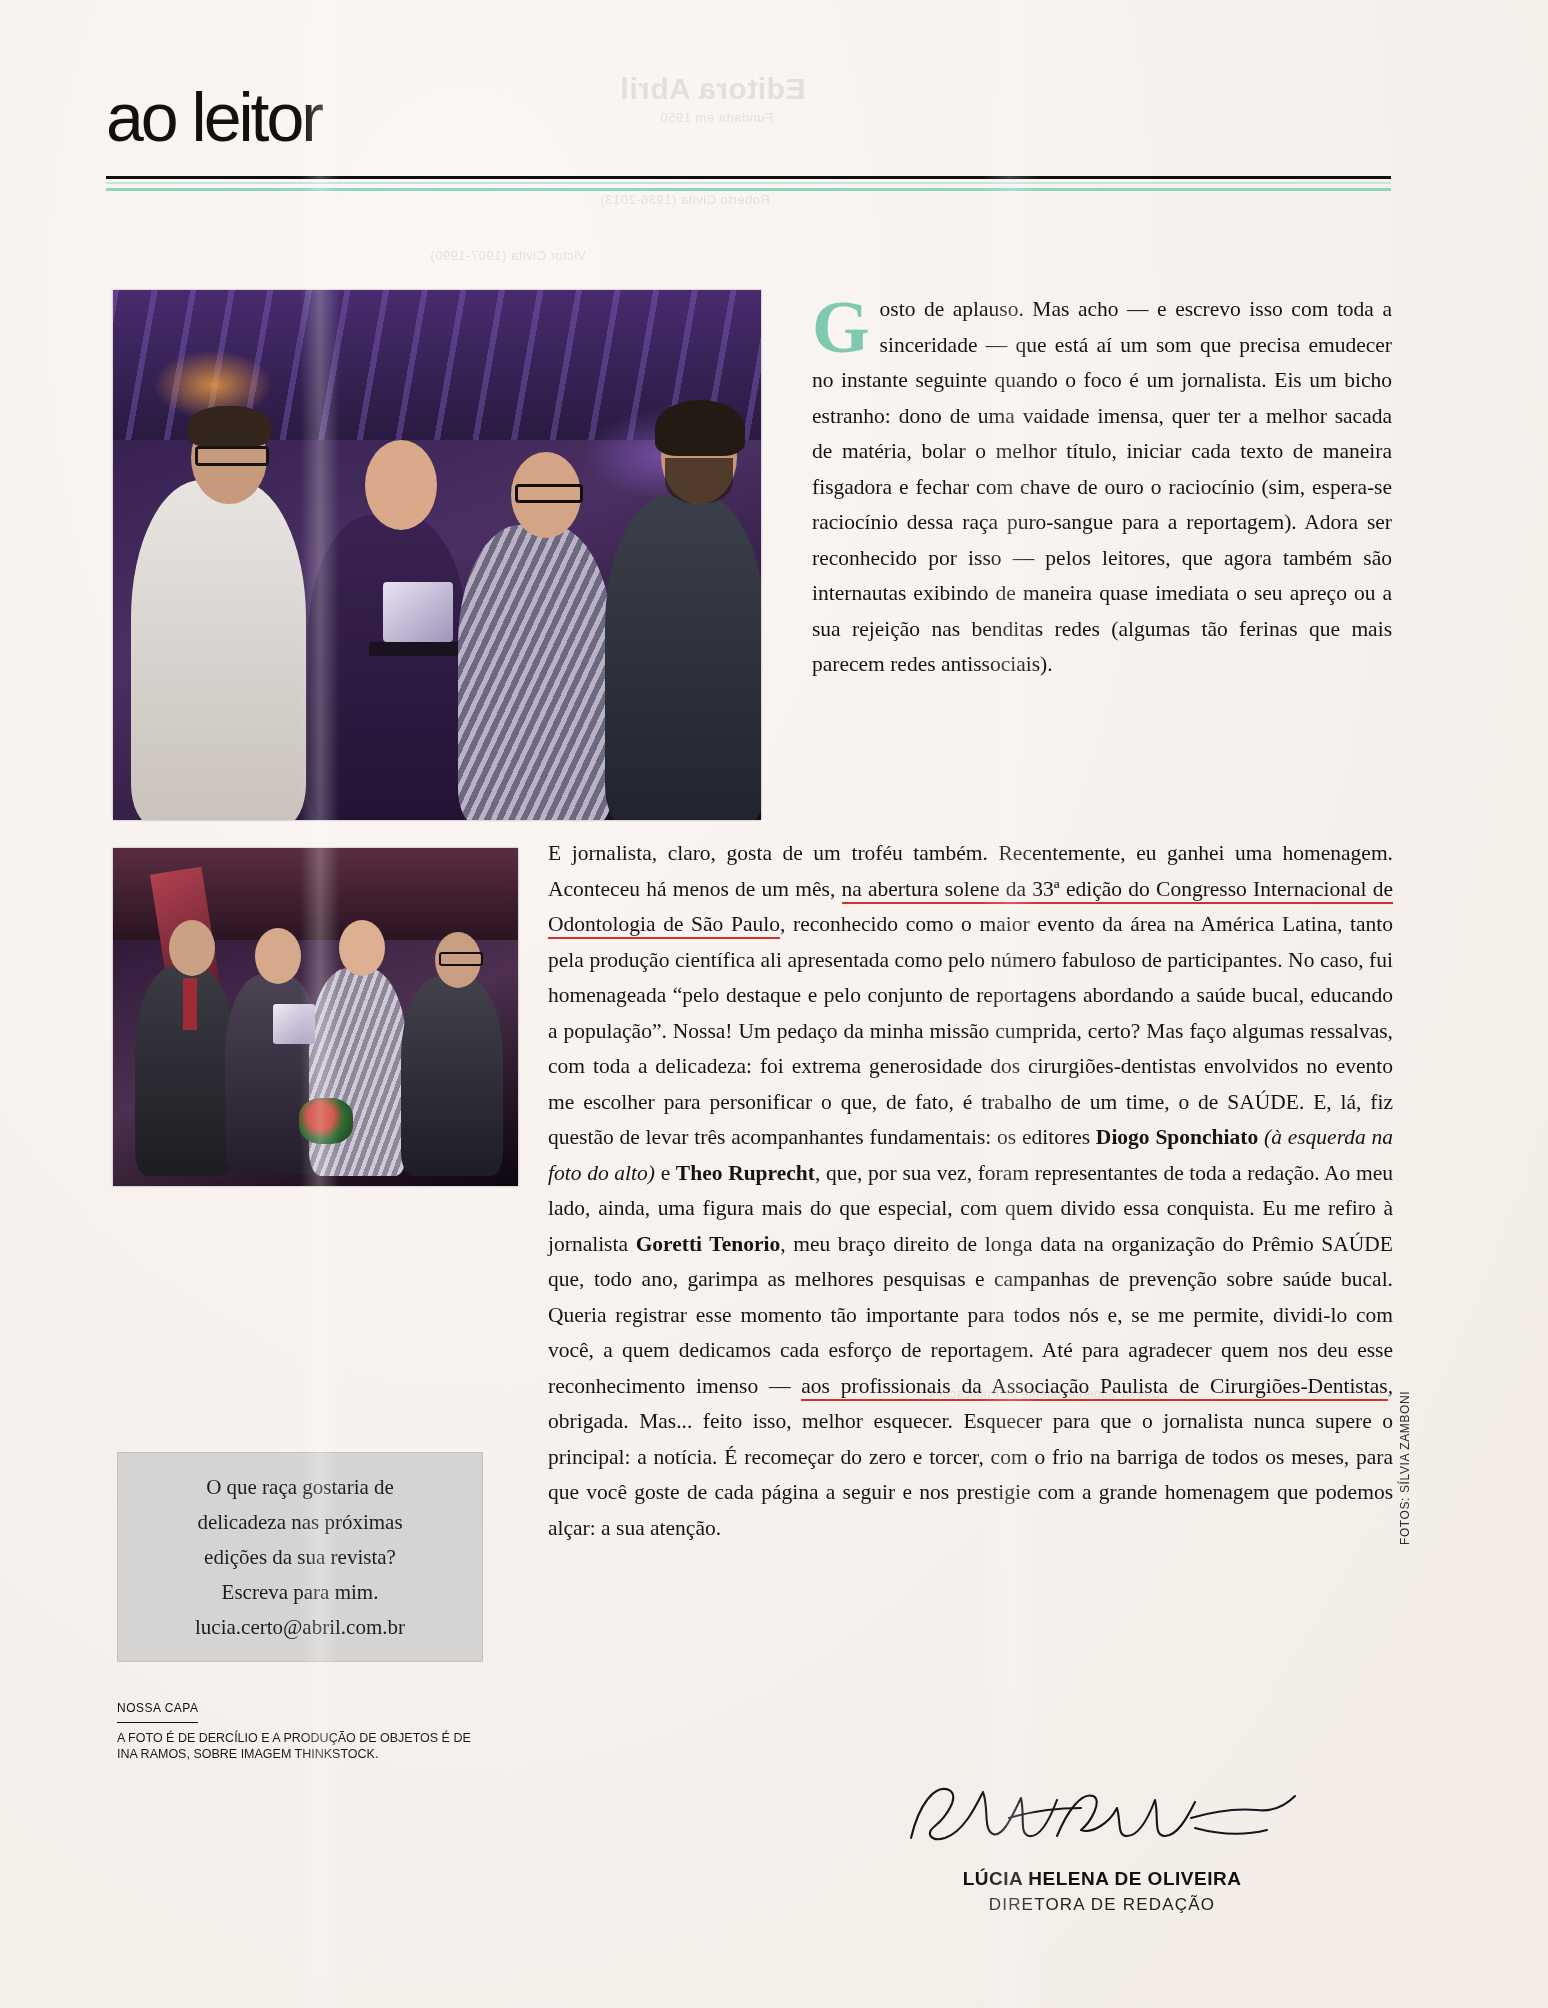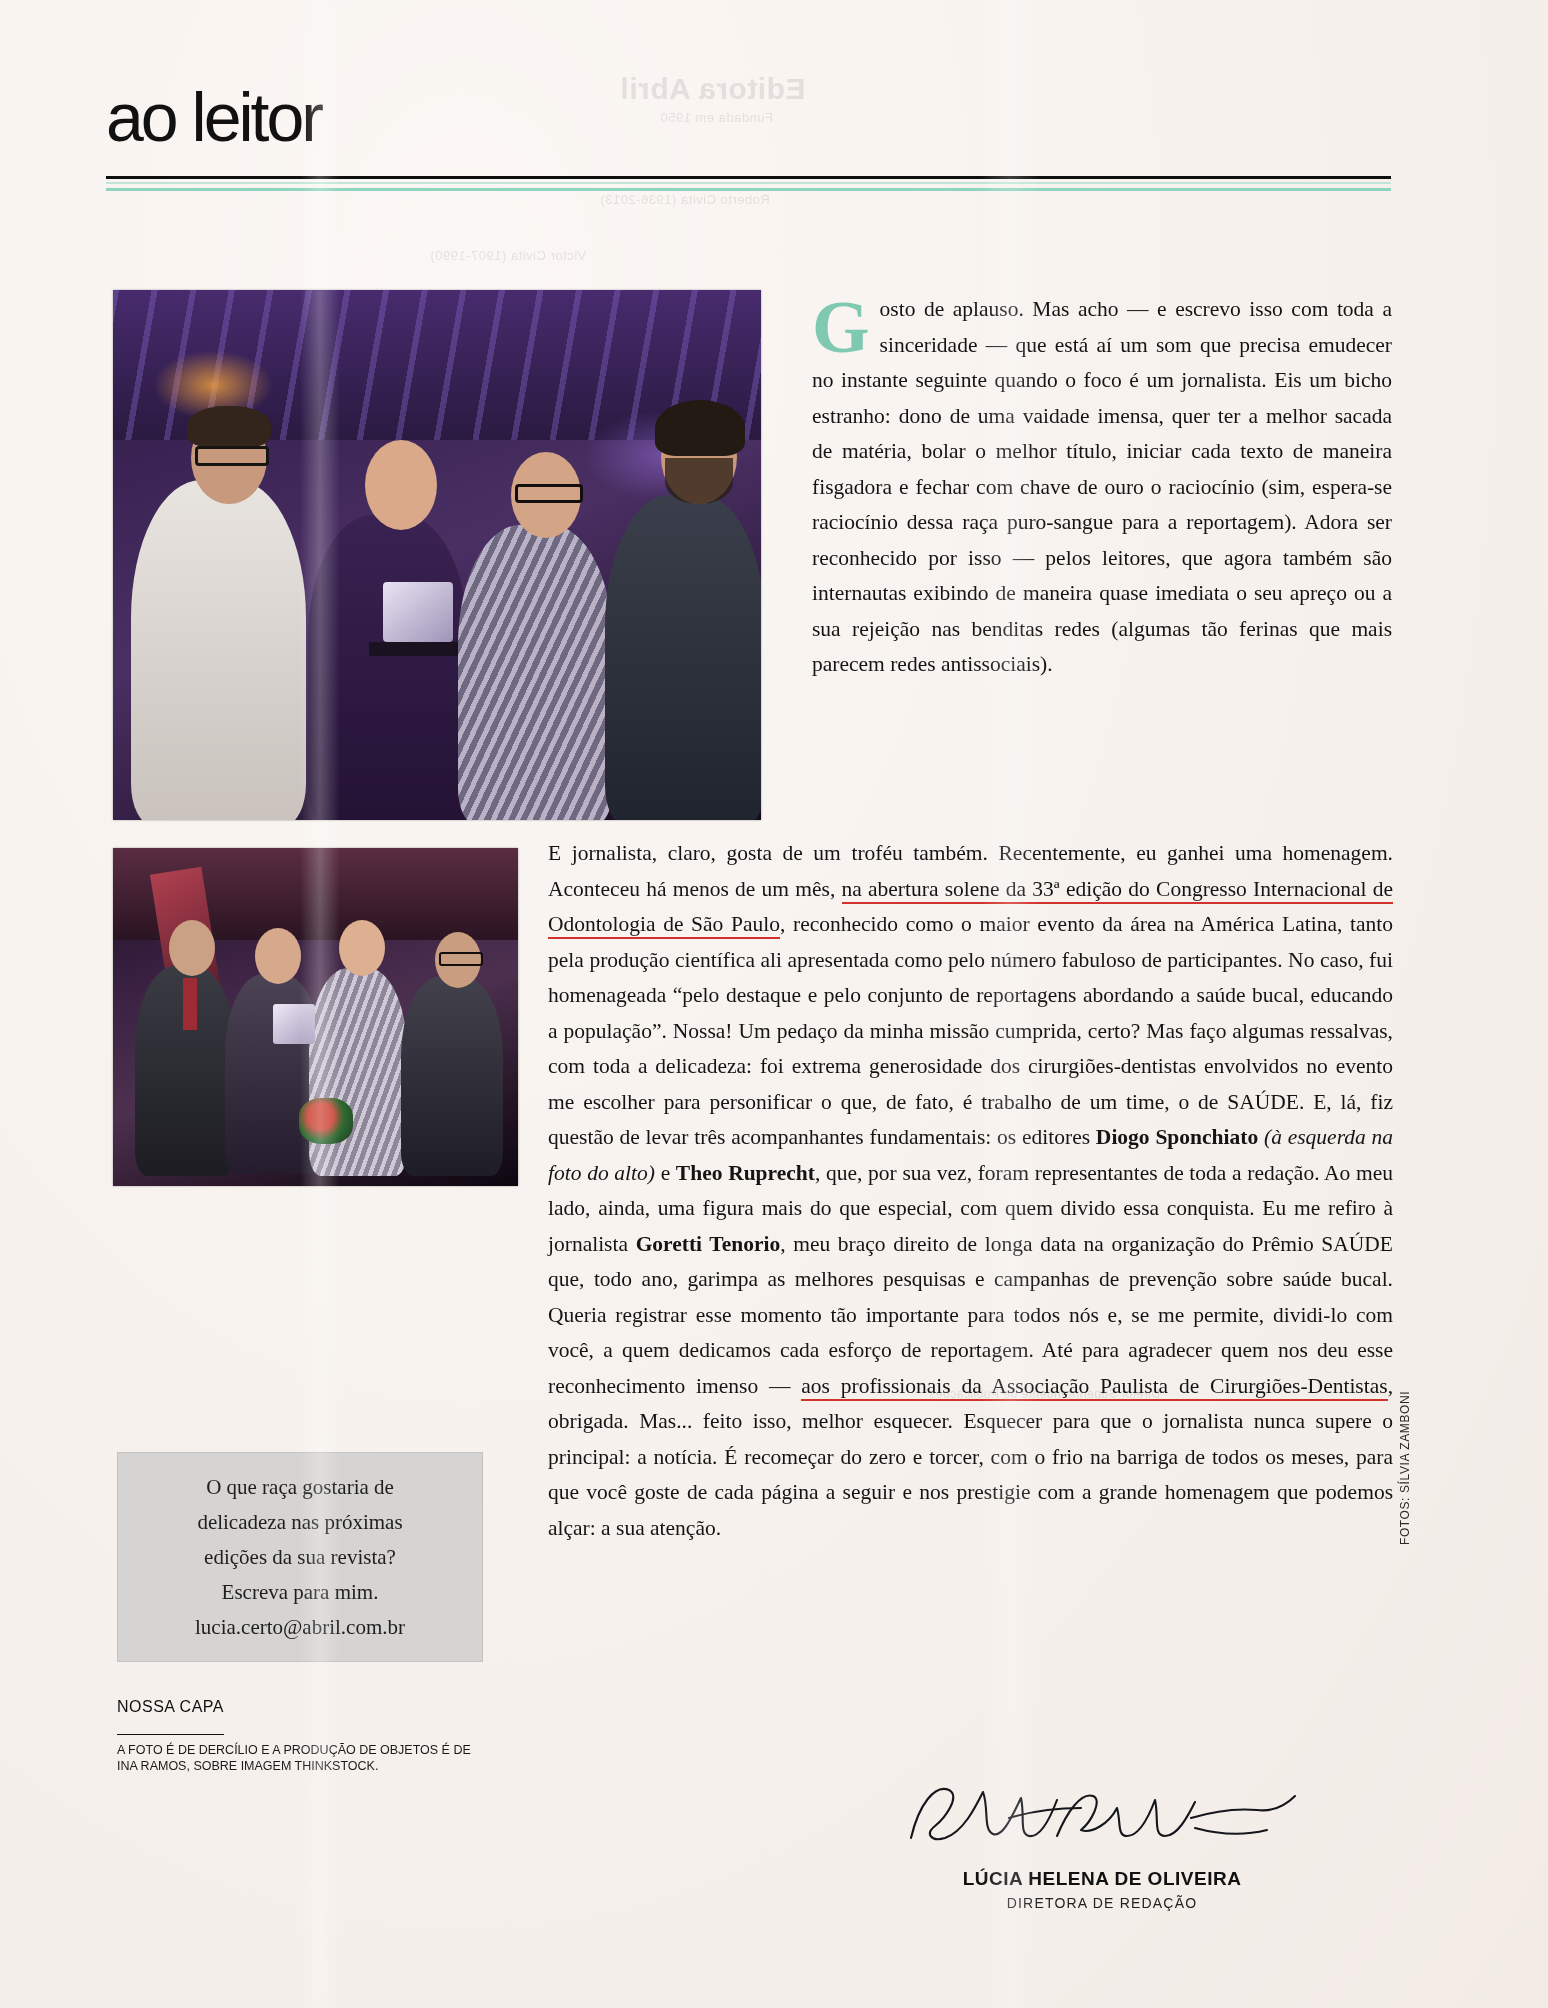--- a/index.html
+++ b/index.html
@@ -180,26 +180,26 @@
   }
 
   
   #nossa-capa {
     position: absolute;
     top: 1698px; left: 117px;
     width: 360px;
   }
   #nossa-capa .ttl {
     font-family: "Liberation Sans", sans-serif;
-    font-size: 16px;
+    font-size: 12px;
     letter-spacing: .5px;
     color: #111;
     border-bottom: 1.5px solid #111;
     display: inline-block;
-    padding-bottom: 18px;
+    padding-bottom: 7px;
   }
   #nossa-capa .txt {
     margin-top: 7px;
     font-family: "Liberation Sans", sans-serif;
     font-size: 12.5px;
     line-height: 16px;
     color: #1a1a1a;
   }
 
   
@@ -236,21 +236,21 @@
     letter-spacing: .5px;
     color: #111;
   }
   #sign-role {
     position: absolute;
     top: 1895px;
     left: 812px;
     width: 580px;
     text-align: center;
     font-family: "Liberation Sans", sans-serif;
-    font-size: 14px;
+    font-size: 17px;
     letter-spacing: 1.2px;
     color: #222;
   }
   
   .crease {
     position:absolute;
     pointer-events:none;
     background: linear-gradient(90deg, rgba(255,255,255,0) 0%, rgba(255,255,255,.5) 50%, rgba(255,255,255,0) 100%);
   }
 </style>

